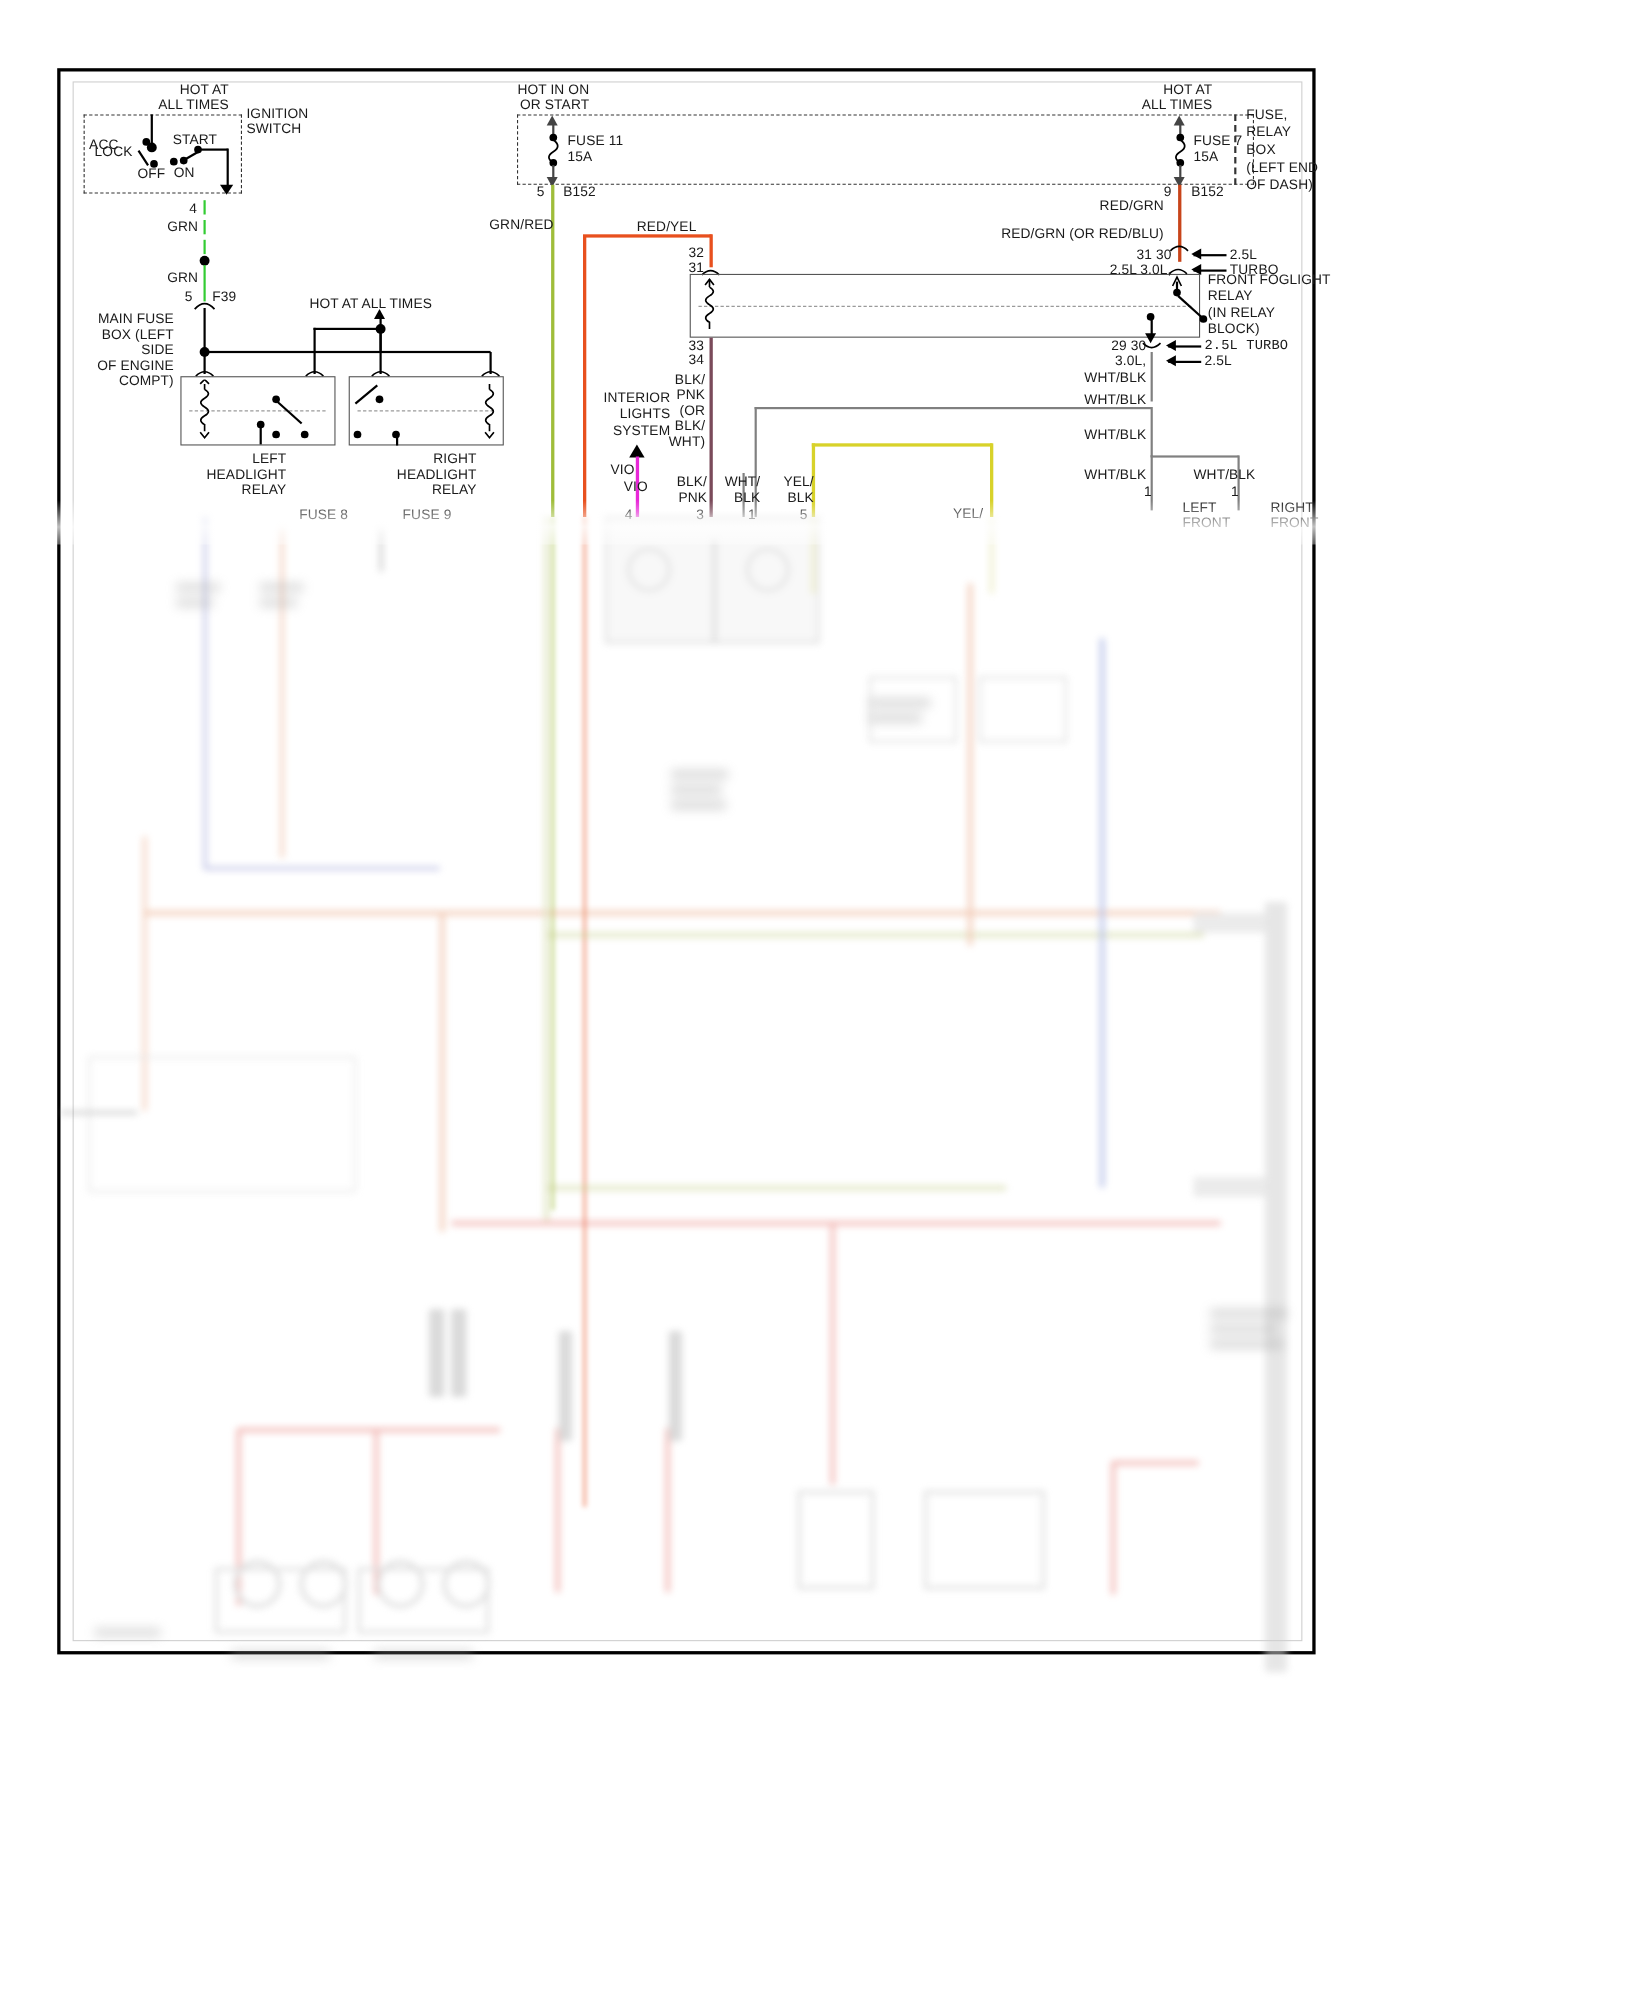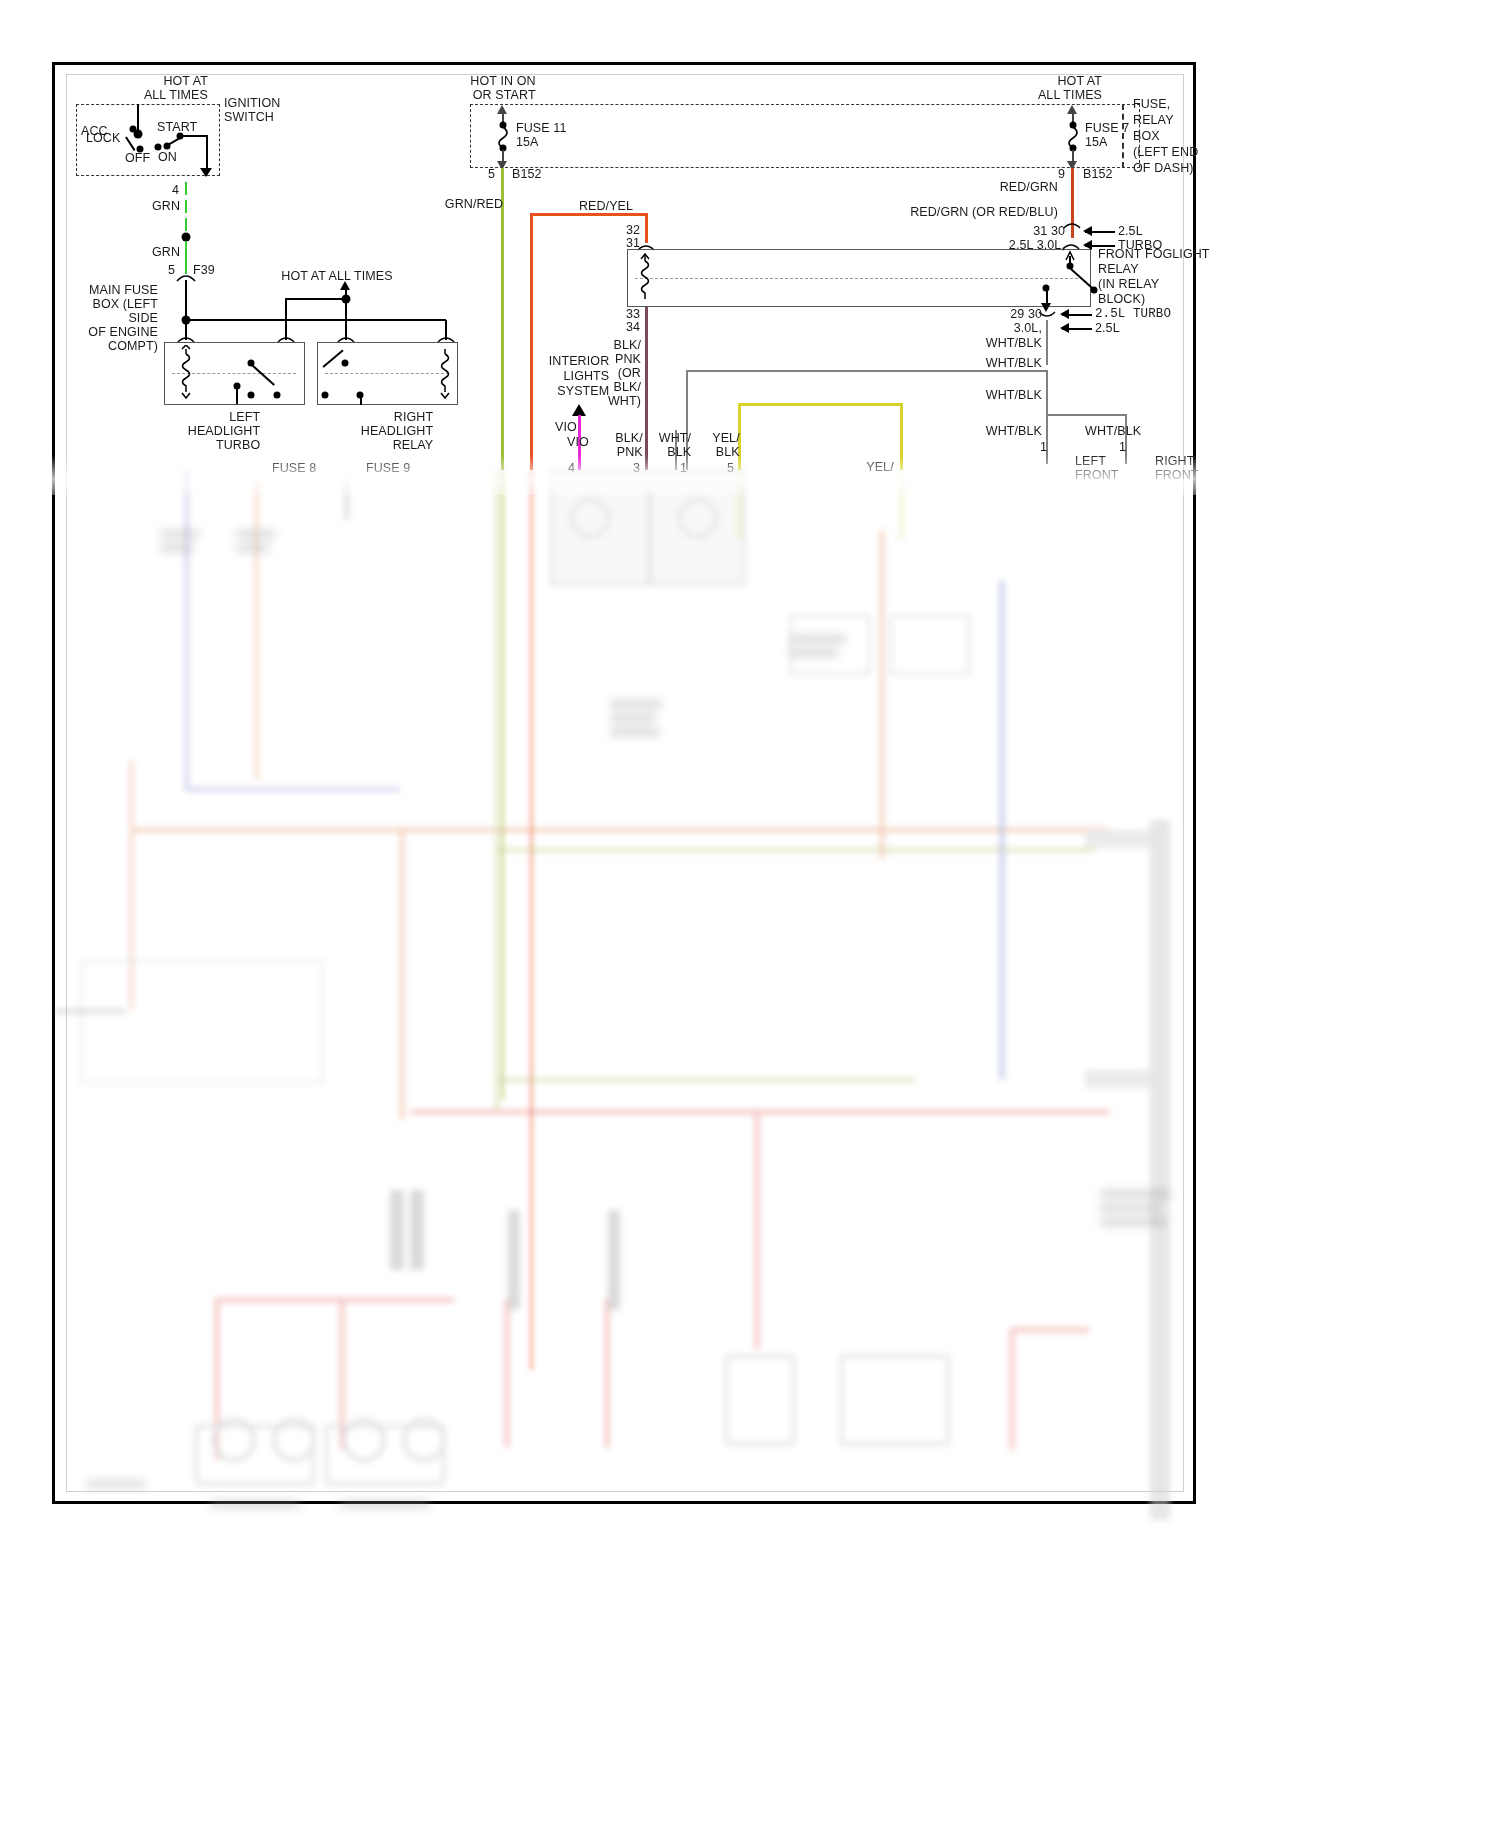--- a/index.html
+++ b/index.html
@@ -130,21 +130,21 @@
     </svg>
   <div class="dot sdot" style="left:277px;top:395px;"></div>
   <div class="dot sdot" style="left:251px;top:395px;"></div>
   <div class="wire" style="left:252px;top:364px;width:30px;height:1.8px;transform:rotate(42deg);transform-origin:left center;"></div>
   <div class="dot sdot" style="left:251px;top:363px;"></div>
   <div class="wire v" style="left:236px;top:386px;height:18px;"></div>
   <div class="dot sdot" style="left:237px;top:386px;"></div>
 
   <div class="lbl c" style="left:224px;top:410px;">LEFT
 HEADLIGHT
-TURBO</div>
+RELAY</div>
 
   <svg style="position:absolute;left:337px;top:334px;" width="18" height="9">
       <path d="M1,8 Q9,0 17,8" fill="none" stroke="#000" stroke-width="1.5"></path>
     </svg>
   <svg style="position:absolute;left:437px;top:334px;" width="18" height="9">
       <path d="M1,8 Q9,0 17,8" fill="none" stroke="#000" stroke-width="1.5"></path>
     </svg>
   <div class="solid-box" style="left:317px;top:342px;width:141px;height:63px;"></div>
   <div class="dash-h" style="left:325px;top:373px;width:124px;"></div>
   <svg style="position:absolute;left:438px;top:345px;" width="14" height="58">

